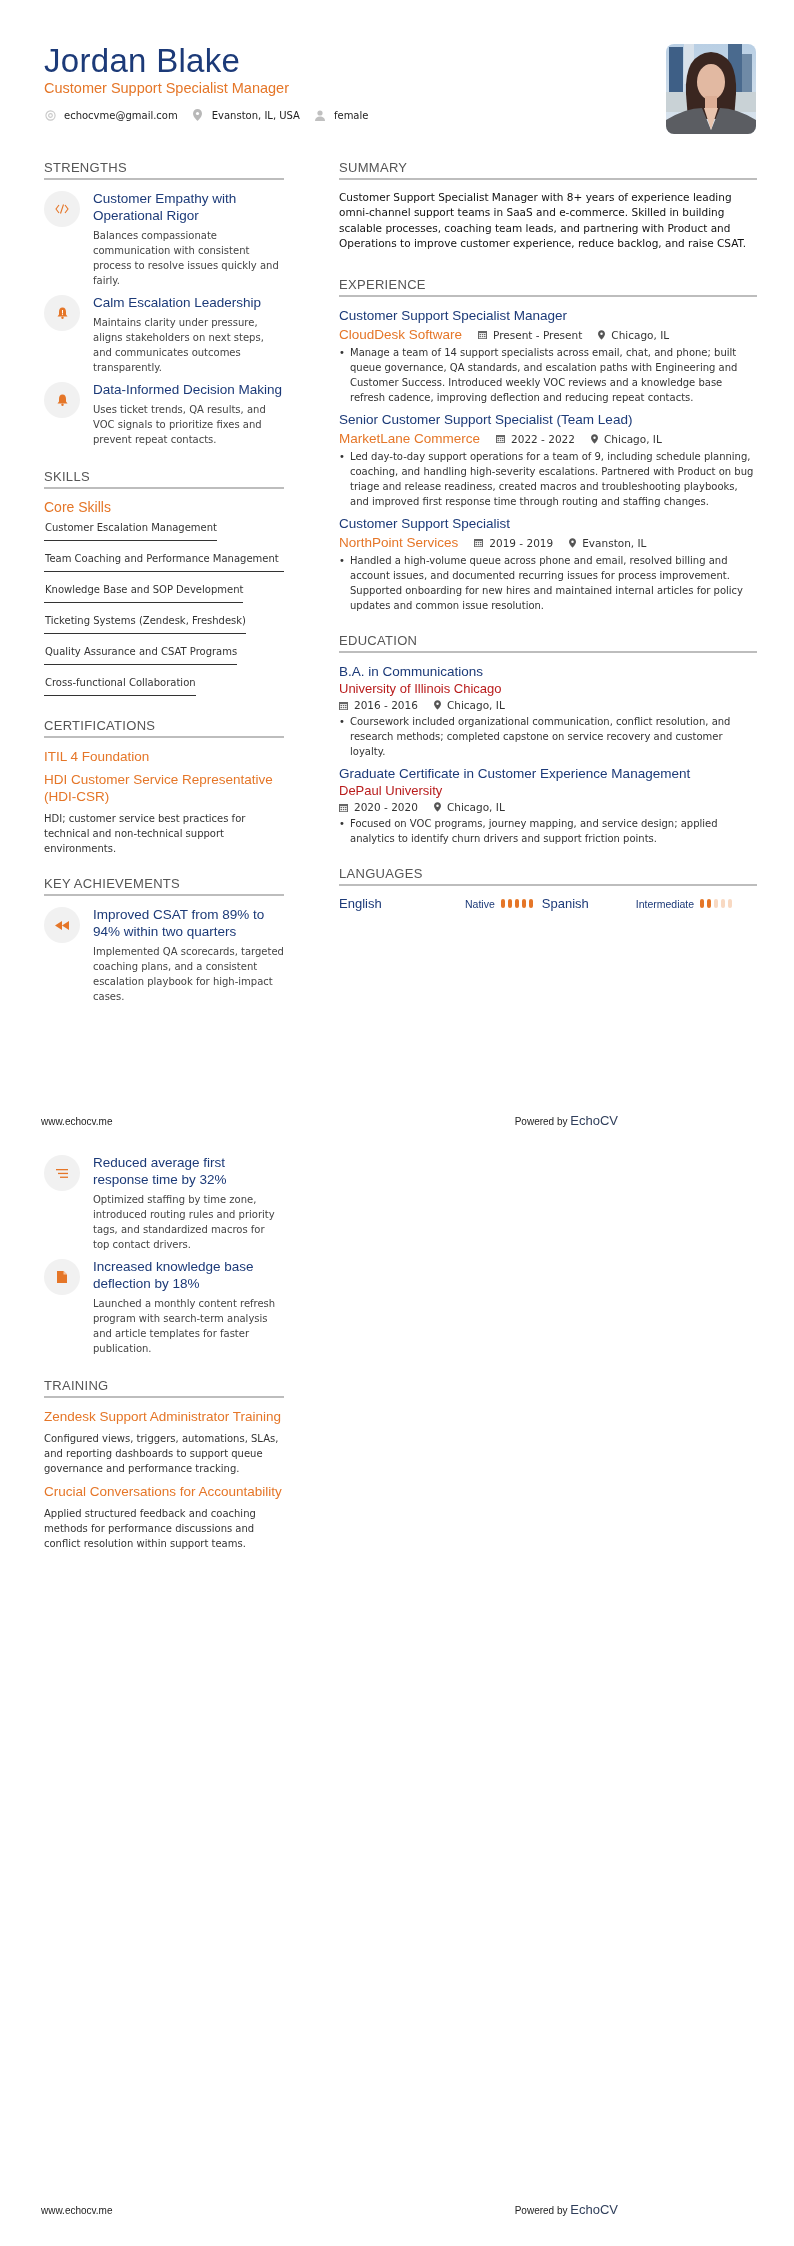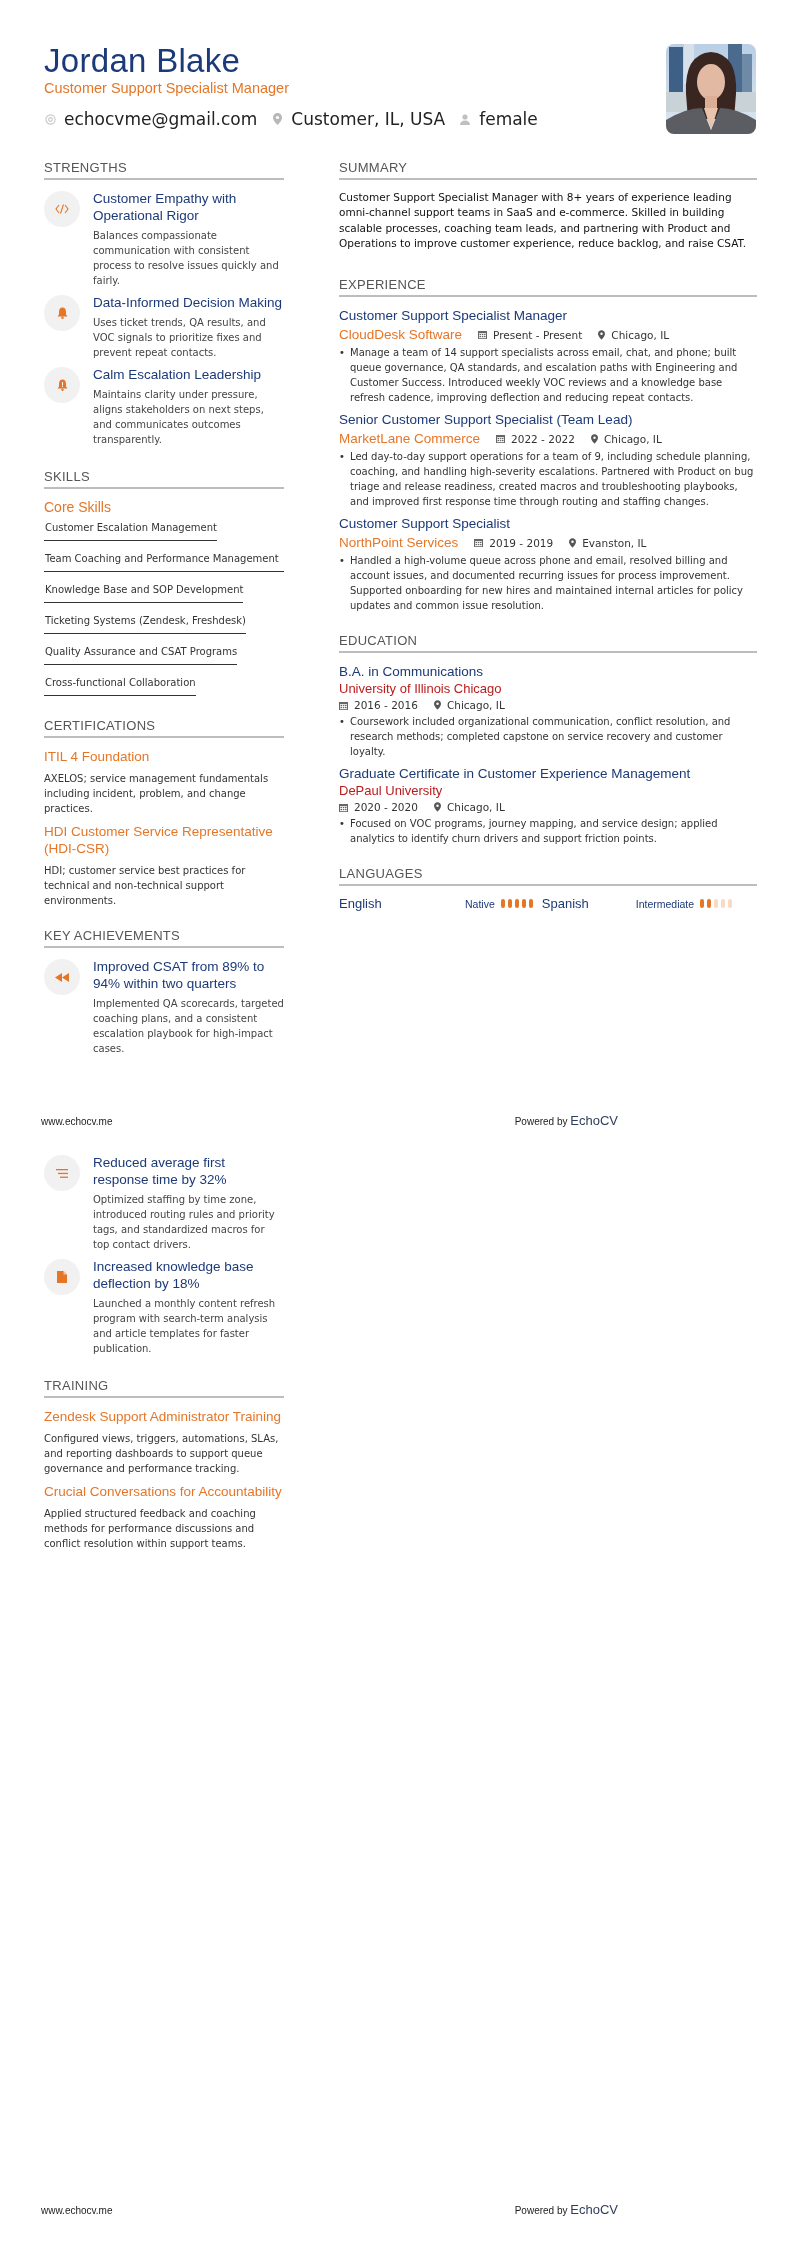--- a/index.html
+++ b/index.html
@@ -6,21 +6,21 @@
   html, body { width: 794px; background: #ffffff; }
   body { font-family: "DejaVu Sans", sans-serif; color: #333; position: relative; height: 2246px; overflow: hidden; }
 
   .page { position: absolute; left: 0; width: 654px; }
   .page1 { top: 0; height: 1123px; }
   .page2 { top: 1097px; height: 1123px; }
 
   
   .hdr-name { position: absolute; left: 44px; top: 42px; font-family: "Liberation Sans", sans-serif; font-size: 33px; color: #1c3a78; letter-spacing: 0.3px; }
   .hdr-title { position: absolute; left: 44px; top: 80px; font-family: "Liberation Sans", sans-serif; font-size: 14.5px; color: #e57628; }
-  .contacts { position: absolute; left: 44px; top: 109px; display: flex; align-items: center; font-size: 17px; color: #222; }
+  .contacts { position: absolute; left: 44px; top: 109px; display: flex; align-items: center; font-size: 10px; color: #222; }
   .contact { display: flex; align-items: center; margin-right: 14px; }
   .contact .ci { width: 12px; height: 12px; margin-right: 8px; display: inline-flex; align-items: center; justify-content: center; }
   .photo { position: absolute; left: 666px; top: 44px; width: 90px; height: 90px; border-radius: 8px; overflow: hidden; }
 
   
   .left { position: absolute; left: 44px; width: 240px; }
   .right { position: absolute; left: 339px; width: 418px; }
 
   .sec-title { font-family: "Liberation Sans", sans-serif; font-size: 13px; color: #555; letter-spacing: 0.3px; padding-bottom: 3px; border-bottom: 2px solid #bdbdbd; margin-bottom: 10px; text-transform: uppercase; }
 
@@ -86,21 +86,21 @@
       </span>
       <span>echocvme@gmail.com</span>
     </div>
     <div class="contact">
       <span class="ci">
         <svg width="9" height="12" viewBox="0 0 9 12">
             <path d="M4.5 0C2 0 0 2 0 4.5 0 8 4.5 12 4.5 12S9 8 9 4.5C9 2 7 0 4.5 0z" fill="#b8b8b8"></path>
             <circle cx="4.5" cy="4.5" r="1.6" fill="#fff"></circle>
           </svg>
       </span>
-      <span>Customer, IL, USA</span>
+      <span>Evanston, IL, USA</span>
     </div>
     <div class="contact">
       <span class="ci">
         <svg width="10" height="11" viewBox="0 0 10 11">
             <circle cx="5" cy="3" r="2.6" fill="#c0c0c0"></circle>
             <path d="M0 11c0-3 2.2-4.6 5-4.6S10 8 10 11z" fill="#c0c0c0"></path>
           </svg>
       </span>
       <span>female</span>
     </div>
@@ -142,60 +142,59 @@
         <div class="icon-body">
           <div class="it-title">Customer Empathy with Operational Rigor</div>
           <div class="it-desc">Balances compassionate communication with consistent process to resolve issues quickly and fairly.</div>
         </div>
       </div>
 
       <div class="icon-item">
         <div class="circ">
           <svg width="11" height="12" viewBox="0 0 11 12">
               <path d="M5.5 0.5 C3 0.5 2 2.5 2 5 L2 7.5 L0.5 9.5 L10.5 9.5 L9 7.5 L9 5 C9 2.5 8 0.5 5.5 0.5 Z" fill="#e57628"></path>
+              <rect x="5" y="3" width="1" height="3.5" fill="#fff"></rect>
+              <circle cx="5.5" cy="7.6" r="0.6" fill="#fff"></circle>
               <circle cx="5.5" cy="10.8" r="1.2" fill="#e57628"></circle>
             </svg>
         </div>
         <div class="icon-body">
-          <div class="it-title">Data-Informed Decision Making</div>
-          <div class="it-desc">Uses ticket trends, QA results, and VOC signals to prioritize fixes and prevent repeat contacts.</div>
+          <div class="it-title">Calm Escalation Leadership</div>
+          <div class="it-desc">Maintains clarity under pressure, aligns stakeholders on next steps, and communicates outcomes transparently.</div>
         </div>
       </div>
 
       <div class="icon-item">
         <div class="circ">
           <svg width="11" height="12" viewBox="0 0 11 12">
               <path d="M5.5 0.5 C3 0.5 2 2.5 2 5 L2 7.5 L0.5 9.5 L10.5 9.5 L9 7.5 L9 5 C9 2.5 8 0.5 5.5 0.5 Z" fill="#e57628"></path>
-              <rect x="5" y="3" width="1" height="3.5" fill="#fff"></rect>
-              <circle cx="5.5" cy="7.6" r="0.6" fill="#fff"></circle>
               <circle cx="5.5" cy="10.8" r="1.2" fill="#e57628"></circle>
             </svg>
         </div>
         <div class="icon-body">
-          <div class="it-title">Calm Escalation Leadership</div>
-          <div class="it-desc">Maintains clarity under pressure, aligns stakeholders on next steps, and communicates outcomes transparently.</div>
+          <div class="it-title">Data-Informed Decision Making</div>
+          <div class="it-desc">Uses ticket trends, QA results, and VOC signals to prioritize fixes and prevent repeat contacts.</div>
         </div>
       </div>
     </section>
 
     <section style="margin-top:22px;">
       <div class="sec-title">SKILLS</div>
       <div class="sub-orange">Core Skills</div>
       <div class="skill">Customer Escalation Management</div>
       <div class="skill full">Team Coaching and Performance Management</div>
       <div class="skill">Knowledge Base and SOP Development</div>
       <div class="skill">Ticketing Systems (Zendesk, Freshdesk)</div>
       <div class="skill">Quality Assurance and CSAT Programs</div>
       <div class="skill">Cross-functional Collaboration</div>
     </section>
 
     <section style="margin-top:22px;">
       <div class="sec-title">CERTIFICATIONS</div>
       <div class="cert-title">ITIL 4 Foundation</div>
-      <div class="cert-desc">AXELOS; service management fundamentals including incident, problem, and change practices.</div>
       <div class="cert-title">HDI Customer Service Representative (HDI-CSR)</div>
       <div class="cert-desc">HDI; customer service best practices for technical and non-technical support environments.</div>
     </section>
 
     <section style="margin-top:20px;">
       <div class="sec-title">KEY ACHIEVEMENTS</div>
       <div class="icon-item">
         <div class="circ">
           <svg width="14" height="9" viewBox="0 0 14 9">
               <path d="M7 0 L0 4.5 L7 9 Z M14 0 L7 4.5 L14 9 Z" fill="#e57628"></path>

